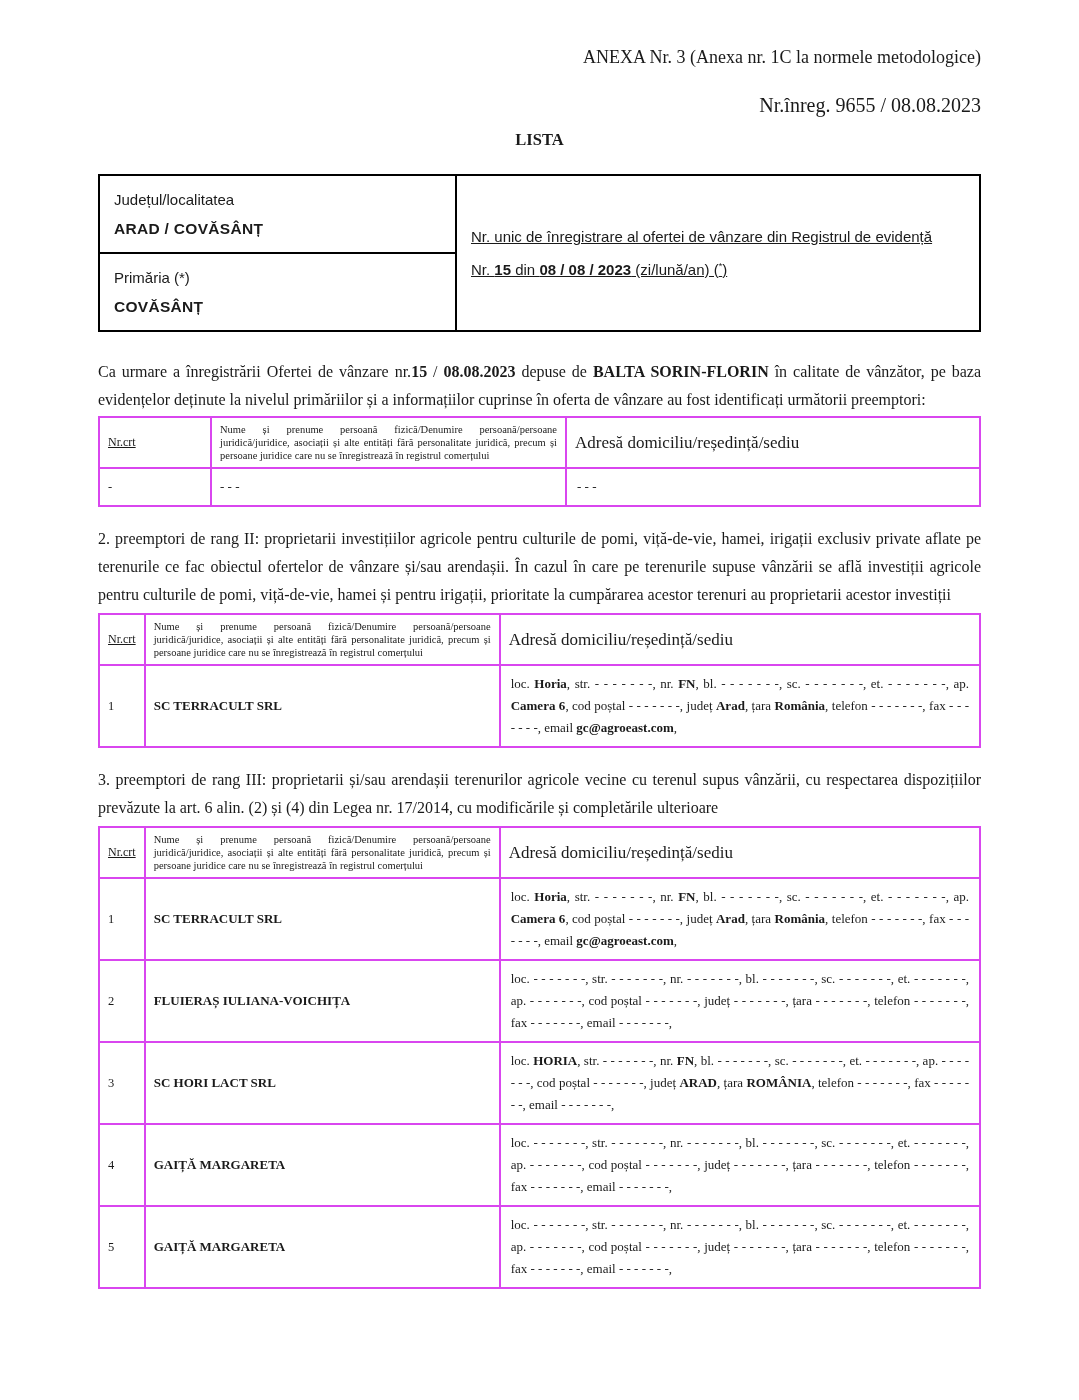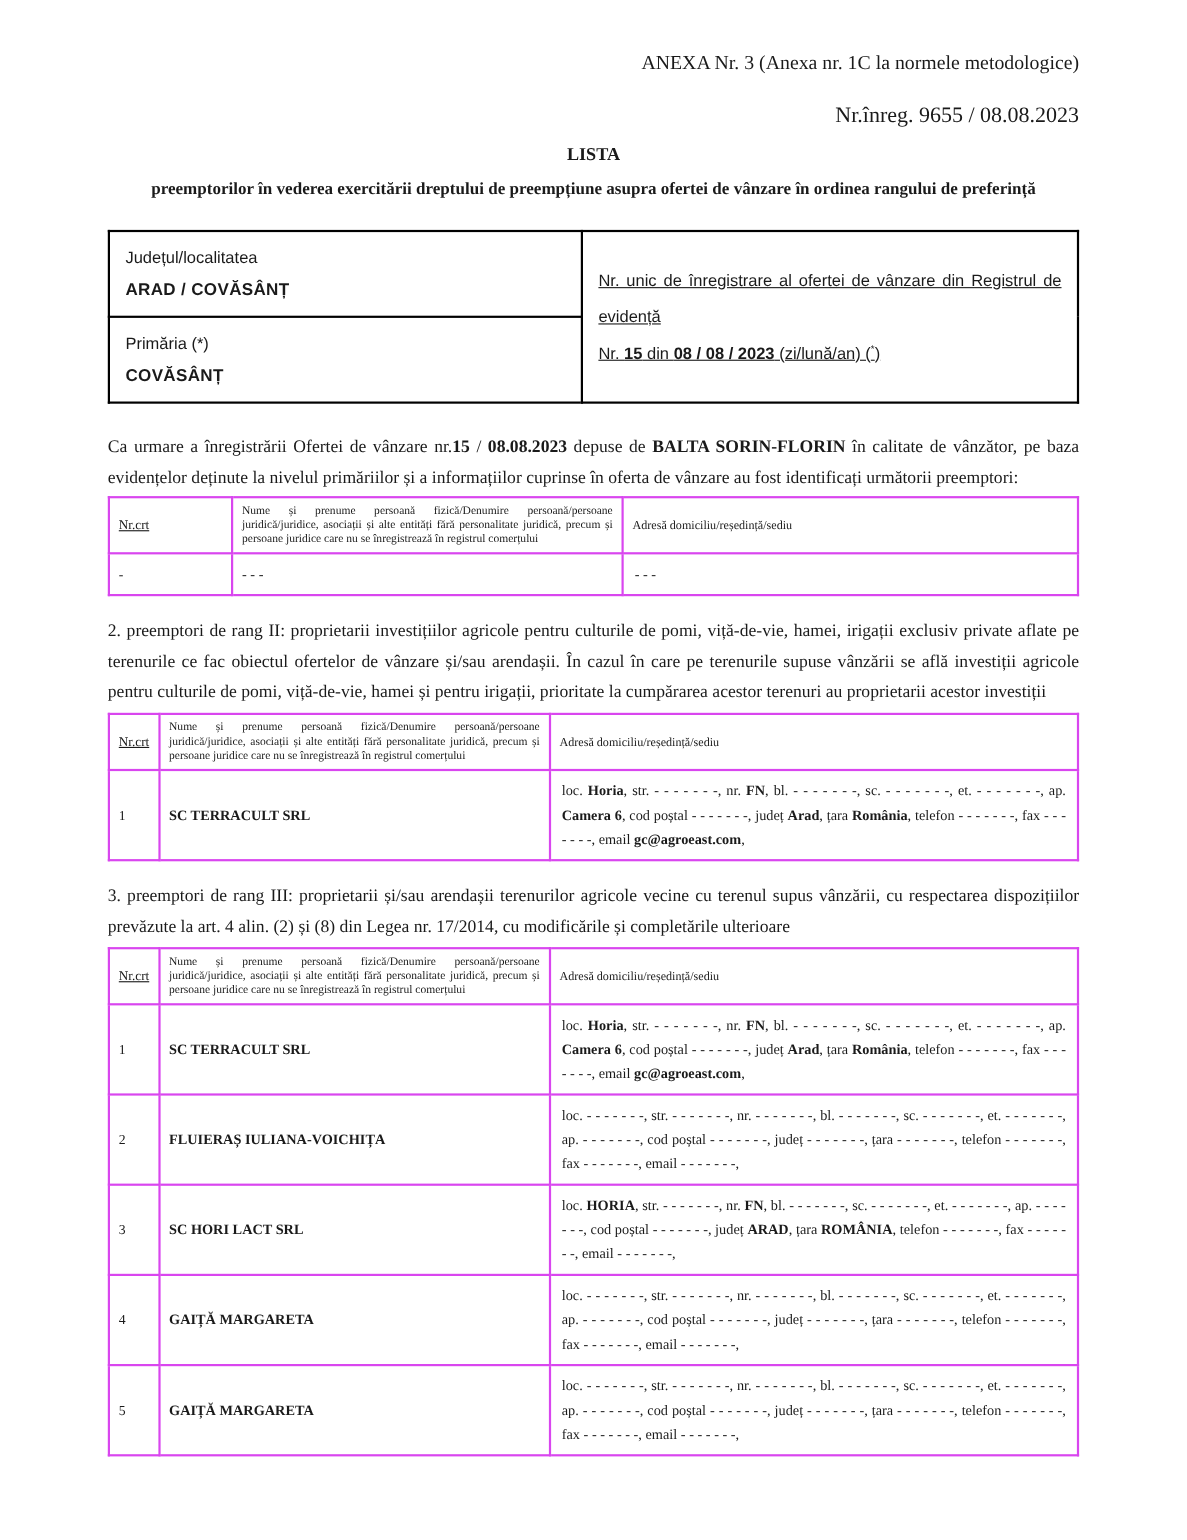--- a/index.html
+++ b/index.html
@@ -21,49 +21,48 @@
   .reg-line   { text-align: right; font-size: 20px; line-height: 22px; margin-top: 26px; }
   .doc-title  { text-align: center; font-weight: bold; font-size: 16.5px; margin: 12px 0 0; line-height: 24px; }
   .doc-subtitle { text-align: center; font-weight: bold; font-size: 15.5px; margin: 4px 0 0; line-height: 31px; }
 
   .info-table {
     width: 100%; border-collapse: collapse; margin-top: 22px;
     font-family: "Liberation Sans", "DejaVu Sans", sans-serif;
     font-size: 15px;
   }
   .info-table td { border: 2px solid #000; padding: 9px 14px; vertical-align: middle; }
-  .info-left  { width: 430px; line-height: 29px; }
+  .info-left  { width: 357px; line-height: 29px; }
   .info-left .val { font-weight: bold; font-size: 15.5px; letter-spacing: 0.3px; }
   .info-right { line-height: 33px; text-decoration: underline; }
   .just { text-align: justify; }
 
   .intro { margin: 26px 0 0; line-height: 28px; text-align: justify; }
   .section-para { margin: 18px 0 4px; line-height: 28px; text-align: justify; }
 
   .tbl { width: 100%; border-collapse: collapse; margin-top: 2px; }
   .tbl th, .tbl td { border: 2px solid #d946ef; vertical-align: middle; }
   .tbl .col-nr   { width: 44px; }
   .tbl.tbl-wide-nr .col-nr { width: 112px; }
   .tbl .col-name { width: 355px; }
   .th-nr   { font-weight: normal; text-align: left; font-size: 12px; padding: 5px 8px; text-decoration: underline; }
   .th-name { font-weight: normal; font-size: 10.5px; line-height: 13px; text-align: justify; padding: 5px 8px; }
-  .th-addr { font-weight: normal; text-align: left; font-size: 11px; padding: 5px 8px; }
+  .th-addr { font-weight: normal; text-align: left; font-size: 17px; padding: 5px 8px; }
   .td-nr   { font-size: 12.5px; padding: 6px 8px; }
   .td-name { font-size: 13px; padding: 6px 8px; }
   .td-addr { font-size: 13px; line-height: 22px; text-align: justify; padding: 7px 10px; }
 </style>
 </head>
 <body>
 
 <div class="page">
 
   <div class="annex-line">ANEXA Nr. 3 (Anexa nr. 1C la normele metodologice)</div>
   <div class="reg-line">Nr.înreg. 9655 / 08.08.2023</div>
   <p class="doc-title">LISTA</p>
-  <p class="doc-subtitle">preemptorilor în vederea exercitării dreptului de preempțiune asupra ofertei de vânzare în ordinea rangului de preferință</p>
 
   <table class="info-table">
     <tbody>
         <tr>
       <td class="info-left">
         <div>Județul/localitatea</div>
         <div class="val"><span class="b">ARAD</span><span> / </span><span class="b">COVĂSÂNȚ</span></div>
       </td>
       <td class="info-right" rowspan="2">
         <div class="just">Nr. unic de înregistrare al ofertei de vânzare din Registrul de evidență</div>
@@ -121,21 +120,21 @@
     <tbody>
 
         <tr>
           <td class="td-nr">1</td>
           <td class="td-name"><span class="b">SC TERRACULT SRL</span></td>
           <td class="td-addr"><span>loc. </span><span class="b">Horia</span><span>, str. - - - - - - -, nr. </span><span class="b">FN</span><span>, bl. - - - - - - -, sc. - - - - - - -, et. - - - - - - -, ap. </span><span class="b">Camera 6</span><span>, cod poștal - - - - - - -, județ </span><span class="b">Arad</span><span>, țara </span><span class="b">România</span><span>, telefon - - - - - - -, fax - - - - - - -, email </span><span class="b">gc@agroeast.com</span><span>,</span></td>
         </tr>
       </tbody>
   </table>
 
-  <p class="section-para">3. preemptori de rang III: proprietarii și/sau arendașii terenurilor agricole vecine cu terenul supus vânzării, cu respectarea dispozițiilor prevăzute la art. 4 alin. (2) și (8) din Legea nr. 17/2014, cu modificările și completările ulterioare</p>
+  <p class="section-para">3. preemptori de rang III: proprietarii și/sau arendașii terenurilor agricole vecine cu terenul supus vânzării, cu respectarea dispozițiilor prevăzute la art. 6 alin. (2) și (4) din Legea nr. 17/2014, cu modificările și completările ulterioare</p>
   <table class="tbl">
     <colgroup>
         <col class="col-nr">
         <col class="col-name">
         <col>
       </colgroup>
     <thead>
       <tr>
         <th class="th-nr">Nr.crt</th>
         <th class="th-name">Nume și prenume persoană fizică/Denumire persoană/persoane juridică/juridice, asociații și alte entități fără personalitate juridică, precum și persoane juridice care nu se înregistrează în registrul comerțului</th>

